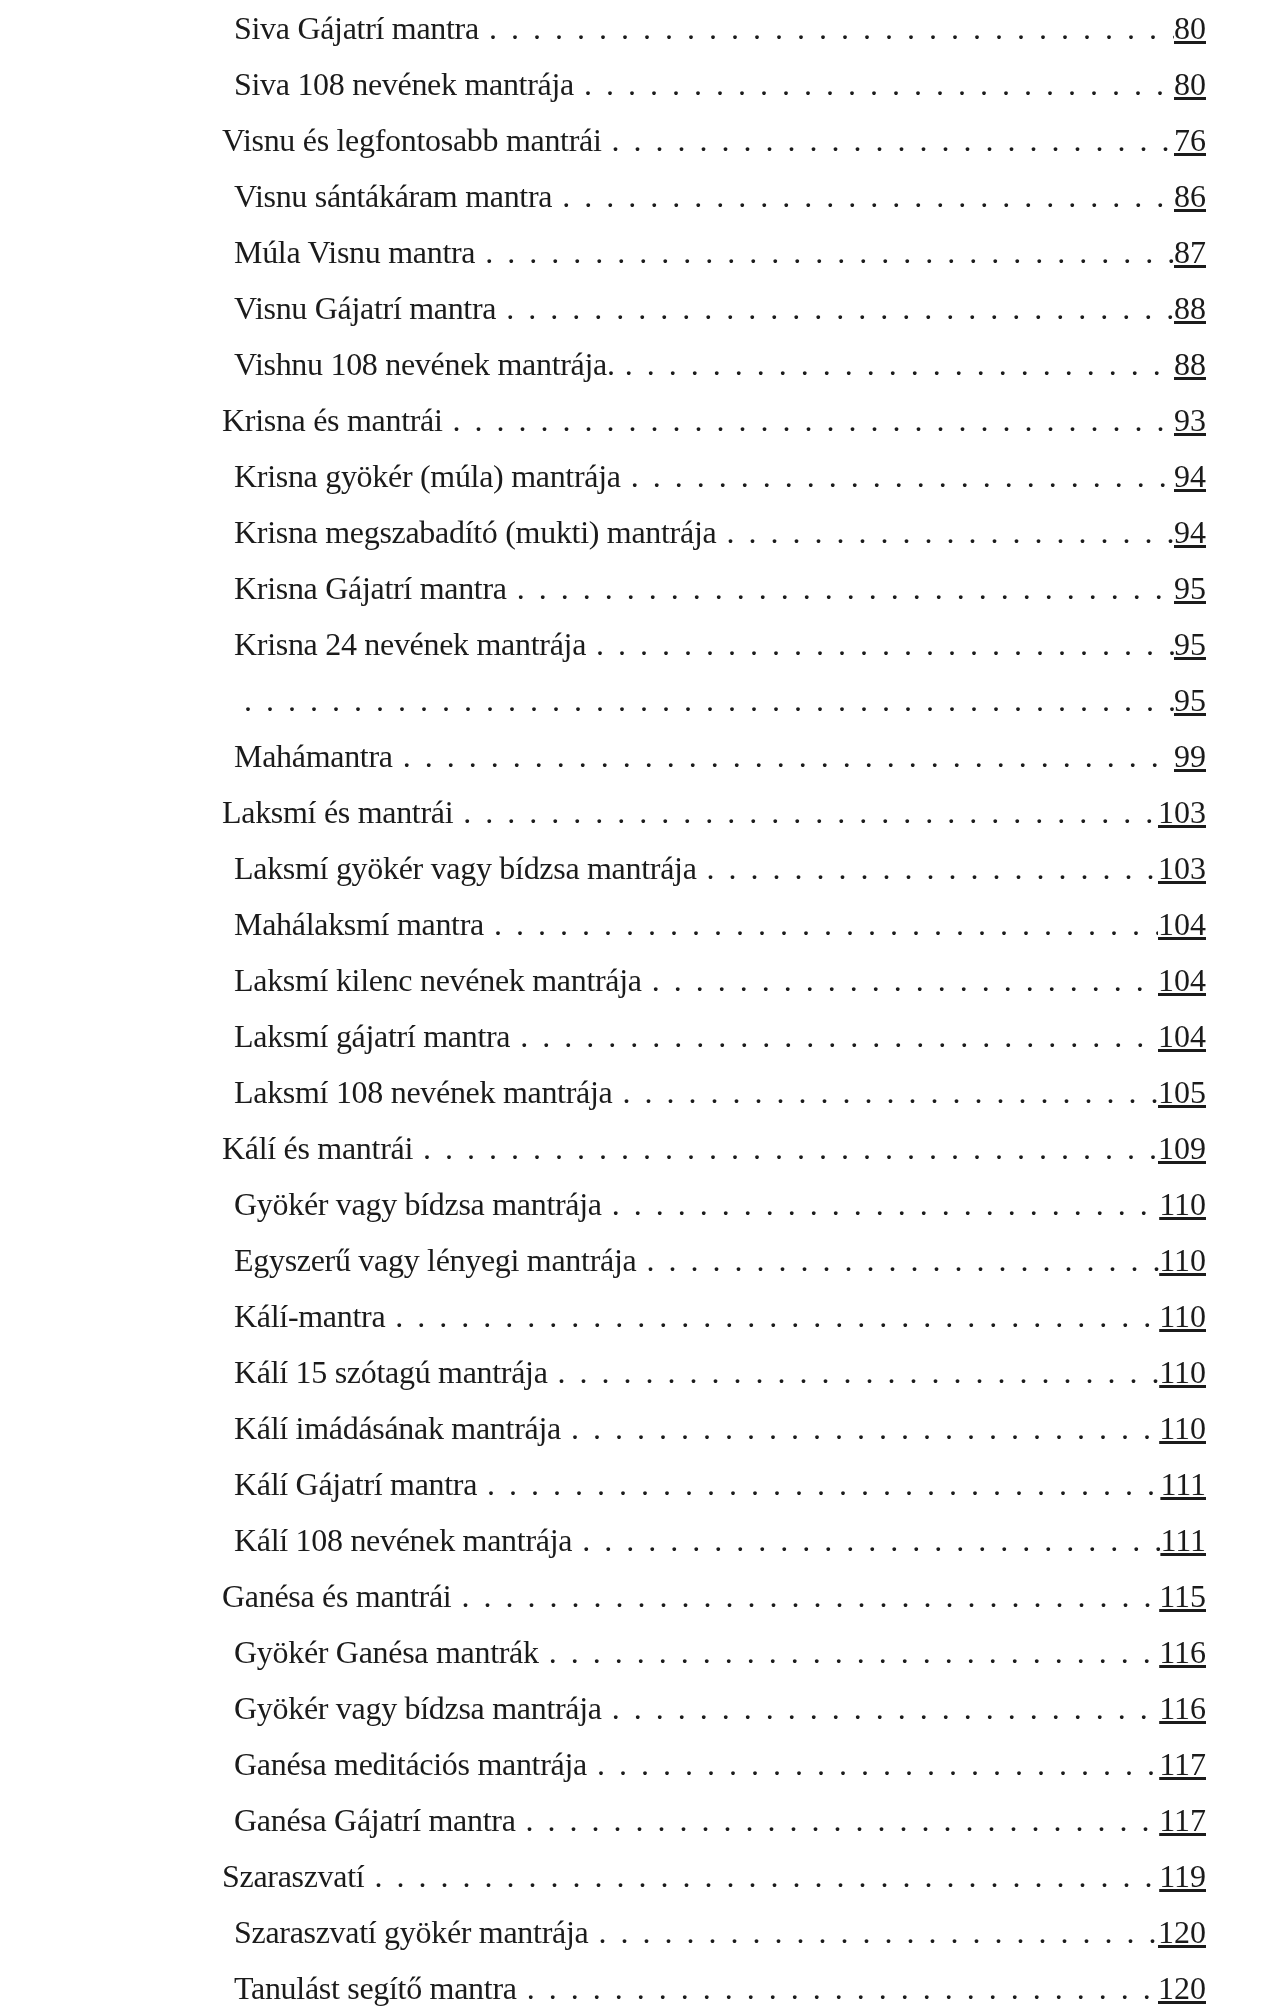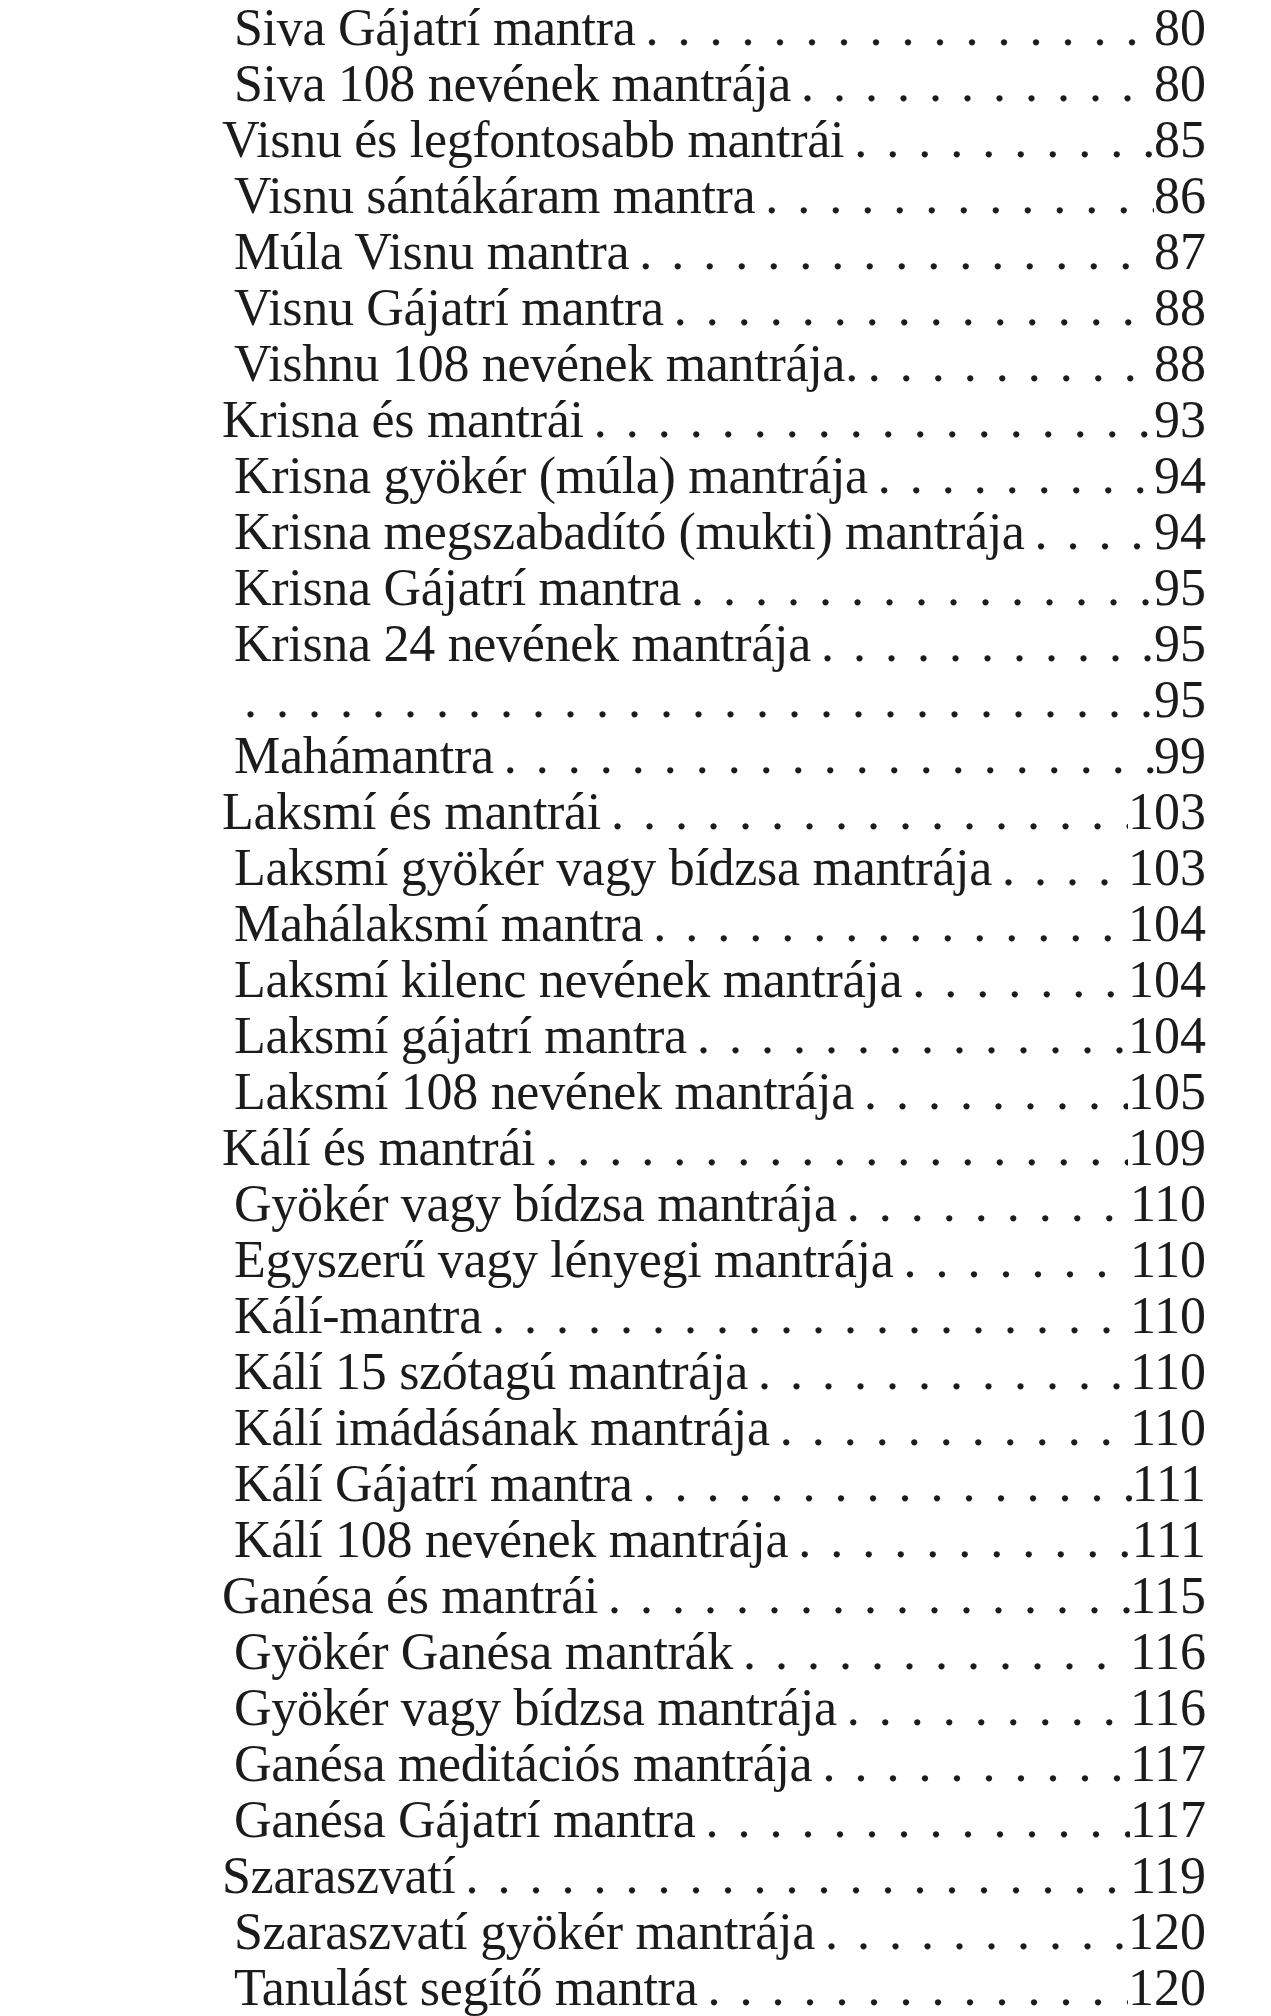--- a/index.html
+++ b/index.html
@@ -7,21 +7,21 @@
     padding: 0;
     background: #ffffff;
   }
   .page {
     position: relative;
     width: 1271px;
     height: 2016px;
     background: #ffffff;
     color: #1b1b1b;
     font-family: "Liberation Serif", "DejaVu Serif", serif;
-    font-size: 52px;
+    font-size: 32px;
     overflow: hidden;
     box-sizing: border-box;
   }
   .toc-list {
     position: absolute;
     top: 0;
     left: 0;
     right: 0;
   }
   .toc-row {
@@ -44,41 +44,42 @@
     overflow: hidden;
     white-space: nowrap;
     letter-spacing: 3px;
     padding-left: 10px;
     padding-right: 6px;
     min-width: 0;
   }
   .toc-page {
     flex: 0 0 auto;
     text-align: right;
+    text-decoration: underline;
   }
 </style>
 </head>
 <body>
 
 <div class="page">
   <div class="toc-list">
       <div class="toc-row level-1">
     <span class="toc-title">Siva Gájatrí mantra</span>
     <span class="toc-leader" aria-hidden="true">. . . . . . . . . . . . . . . . . . . . . . . . . . . . . . . . . . . . . . . . . . . . . . . . . . . . . . . . . . . . </span>
     <span class="toc-page">80</span>
   </div>
       <div class="toc-row level-1">
     <span class="toc-title">Siva 108 nevének mantrája</span>
     <span class="toc-leader" aria-hidden="true">. . . . . . . . . . . . . . . . . . . . . . . . . . . . . . . . . . . . . . . . . . . . . . . . . . . . . . . . . . . . </span>
     <span class="toc-page">80</span>
   </div>
       <div class="toc-row level-0">
     <span class="toc-title">Visnu és legfontosabb mantrái</span>
     <span class="toc-leader" aria-hidden="true">. . . . . . . . . . . . . . . . . . . . . . . . . . . . . . . . . . . . . . . . . . . . . . . . . . . . . . . . . . . . </span>
-    <span class="toc-page">85</span>
+    <span class="toc-page">76</span>
   </div>
       <div class="toc-row level-1">
     <span class="toc-title">Visnu sántákáram mantra</span>
     <span class="toc-leader" aria-hidden="true">. . . . . . . . . . . . . . . . . . . . . . . . . . . . . . . . . . . . . . . . . . . . . . . . . . . . . . . . . . . . </span>
     <span class="toc-page">86</span>
   </div>
       <div class="toc-row level-1">
     <span class="toc-title">Múla Visnu mantra</span>
     <span class="toc-leader" aria-hidden="true">. . . . . . . . . . . . . . . . . . . . . . . . . . . . . . . . . . . . . . . . . . . . . . . . . . . . . . . . . . . . </span>
     <span class="toc-page">87</span>

